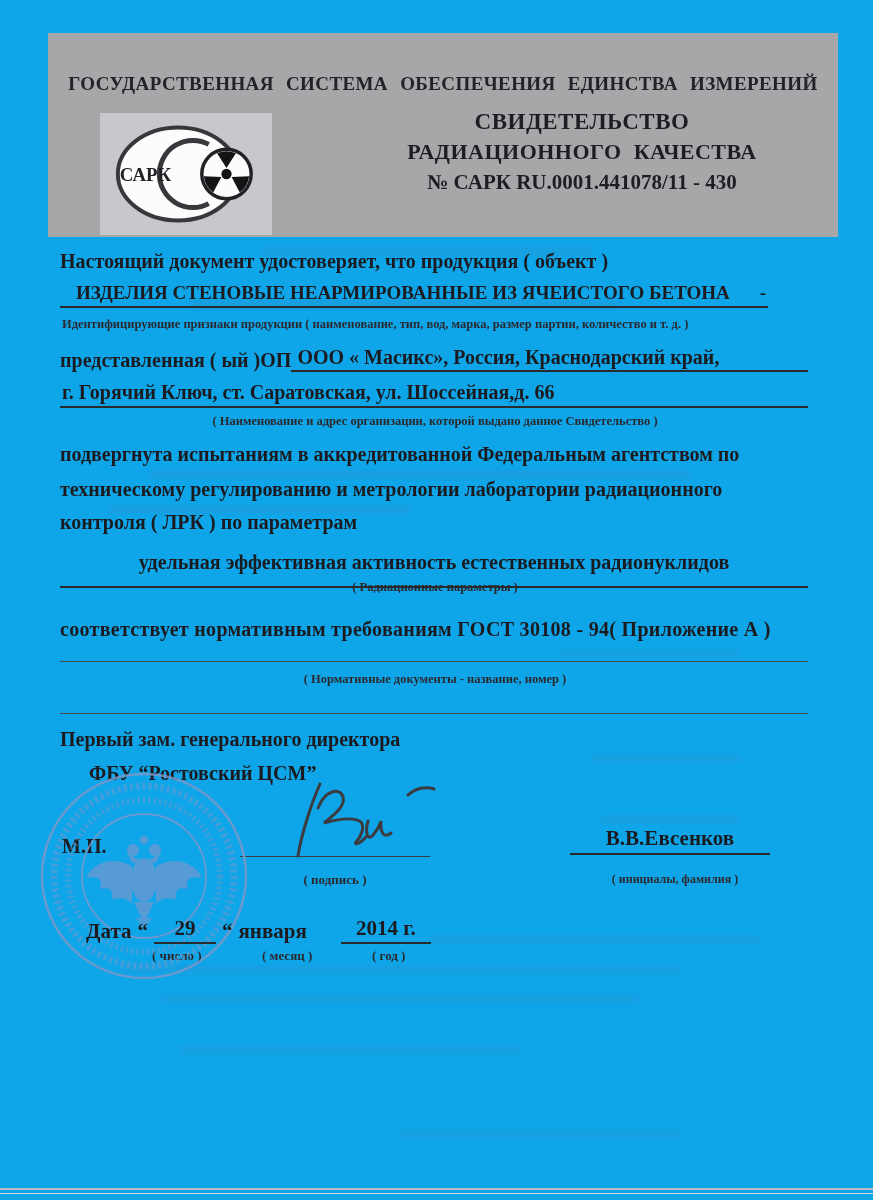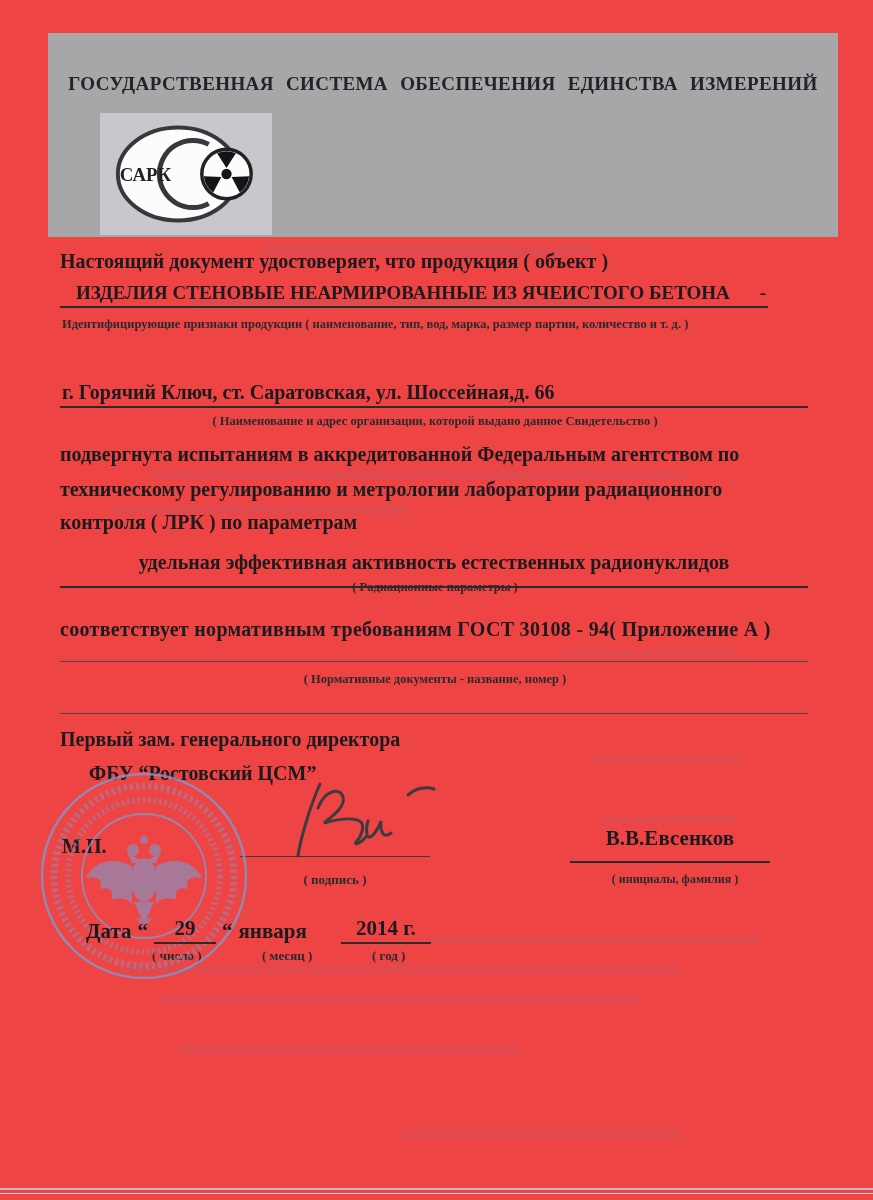--- a/index.html
+++ b/index.html
@@ -1,18 +1,18 @@
 <!DOCTYPE html>
 <html><head>
 <meta charset="utf-8">
 <style>
   html,body{margin:0;padding:0;background:#e8e8ea;}
   .page{
     position:relative; width:873px; height:1200px; margin:0 auto;
-    background:#ef4444; overflow:hidden;
+    background:#0ea5e9; overflow:hidden;
     font-family:"Liberation Serif","DejaVu Serif",serif;
     color:#1b1b1f;
   }
   
   .band{position:absolute; left:48px; top:33px; width:790px; height:204px; background:#a7a7aa;}
   .gsi{position:absolute; left:0; top:40px; width:100%; text-align:center;
        font-weight:bold; font-size:19px; color:#232327; letter-spacing:.4px; word-spacing:7px;}
   .logo-box{position:absolute; left:52px; top:80px; width:172px; height:122px; background:#c7c7cc;
             display:flex; align-items:center; justify-content:center;}
   .title-block{position:absolute; left:296px; top:76px; width:476px; text-align:center; color:#1e1e22;}
@@ -28,21 +28,21 @@
   .fill-row .spacer{flex:1;}
   .mix-row{position:absolute; left:60px; display:flex; align-items:flex-end; font-weight:bold; font-size:20px; white-space:nowrap;}
   .mix-row .uval{border-bottom:2px solid #2a2a2c; padding:0 4px 1px 6px;}
   .mix-row .utail{flex:1; border-bottom:2px solid #2a2a2c;}
   .hline{position:absolute; border-top:1.6px solid #4a4a4e;}
   
   .stamp{position:absolute; left:36px; top:768px; width:216px; height:216px; opacity:.82; z-index:3; pointer-events:none;}
   .sig-line{position:absolute; left:240px; top:856px; width:190px; border-top:1.6px solid #3a3a3e; z-index:2;}
   .sig{position:absolute; left:268px; top:776px; width:180px; height:88px; z-index:2;}
   .name-row{position:absolute; left:570px; top:826px; width:200px; text-align:center;
-            font-weight:bold; font-size:21px; border-bottom:2.5px solid #2a2a2c; padding-bottom:10px; z-index:2;}
+            font-weight:bold; font-size:21px; border-bottom:2.5px solid #2a2a2c; padding-bottom:2px; z-index:2;}
   
   .date-row{position:absolute; left:86px; top:916px; display:flex; align-items:flex-end;
             font-weight:bold; font-size:21px; z-index:4;}
   .date-row .q{margin:0 6px;}
   .date-row .u{border-bottom:2.5px solid #2a2a2c; padding:0 10px 1px 10px; text-align:center;}
   .date-row .gap{width:34px;}
   
   .ghost{position:absolute; background:#67779f; opacity:.10; filter:blur(1.5px); border-radius:2px;}
   .bottom-rule{position:absolute; left:0; top:1188px; width:873px; height:2px; background:#bfb9c4;}
   .bottom-rule2{position:absolute; left:0; top:1193px; width:873px; height:1px; background:#d8d3dc;}
@@ -69,20 +69,25 @@
             <path d="M0,-6 L-9.5,-21 A 23,23 0 0 1 9.5,-21 Z"></path>
             <path d="M0,-6 L-9.5,-21 A 23,23 0 0 1 9.5,-21 Z" transform="rotate(120)"></path>
             <path d="M0,-6 L-9.5,-21 A 23,23 0 0 1 9.5,-21 Z" transform="rotate(240)"></path>
             <circle r="5.2"></circle>
           </g>
         </g>
         <text x="13" y="62" font-size="19" font-weight="bold" fill="#222226">САРК</text>
       </svg>
     </div>
 
+    <div class="title-block">
+      <div class="t1">СВИДЕТЕЛЬСТВО</div>
+      <div class="t2">РАДИАЦИОННОГО  КАЧЕСТВА</div>
+      <div class="t3">№ САРК RU.0001.441078/11 - 430</div>
+    </div>
   </div>
 
   <div class="ghost" style="left:262px; top:245px; width:330px; height:11px;"></div>
   <div class="ghost" style="left:190px; top:300px; width:430px; height:9px;"></div>
   <div class="ghost" style="left:150px; top:470px; width:540px; height:9px;"></div>
   <div class="ghost" style="left:110px; top:505px; width:300px; height:9px;"></div>
   <div class="ghost" style="left:560px; top:650px; width:180px; height:8px;"></div>
   <div class="ghost" style="left:590px; top:755px; width:150px; height:8px;"></div>
   <div class="ghost" style="left:600px; top:815px; width:140px; height:8px;"></div>
   <div class="ghost" style="left:430px; top:935px; width:330px; height:9px;"></div>
@@ -93,20 +98,25 @@
 
   <div class="ln" style="top:250px;">Настоящий документ удостоверяет, что продукция ( объект  )</div>
 
   <div class="fill-row" style="top:282px; width:708px; font-size:19px;gap:8px;">
     <span style="padding:0 0 2px 16px;">ИЗДЕЛИЯ СТЕНОВЫЕ НЕАРМИРОВАННЫЕ ИЗ ЯЧЕИСТОГО БЕТОНА</span>
     <span class="spacer"></span>
     <span style="padding:0 2px 2px 0;">-</span>
   </div>
   <div class="cap" style="left:62px; top:317px;">Идентифицирующие признаки продукции ( наименование, тип, вод, марка, размер партии, количество и т. д. )</div>
 
+  <div class="mix-row" style="top:346px; width:748px;">
+    <span>представленная ( ый )ОП</span>
+    <span class="uval">ООО « Масикс», Россия, Краснодарский край,</span>
+    <span class="utail"></span>
+  </div>
   <div class="fill-row" style="top:381px; width:748px; font-size:20px;">
     <span style="padding:0 0 2px 2px;">г. Горячий Ключ, ст. Саратовская, ул. Шоссейная,д. 66</span>
     <span class="spacer"></span>
   </div>
   <div class="cap cap-c" style="left:60px; top:414px; width:750px;">( Наименование и адрес организации, которой выдано данное Свидетельство )</div>
 
   <div class="ln" style="top:443px;">подвергнута испытаниям в аккредитованной Федеральным агентством по</div>
   <div class="ln" style="top:478px;">техническому регулированию и метрологии лаборатории  радиационного</div>
   <div class="ln" style="top:511px;">контроля ( ЛРК ) по  параметрам</div>
 

